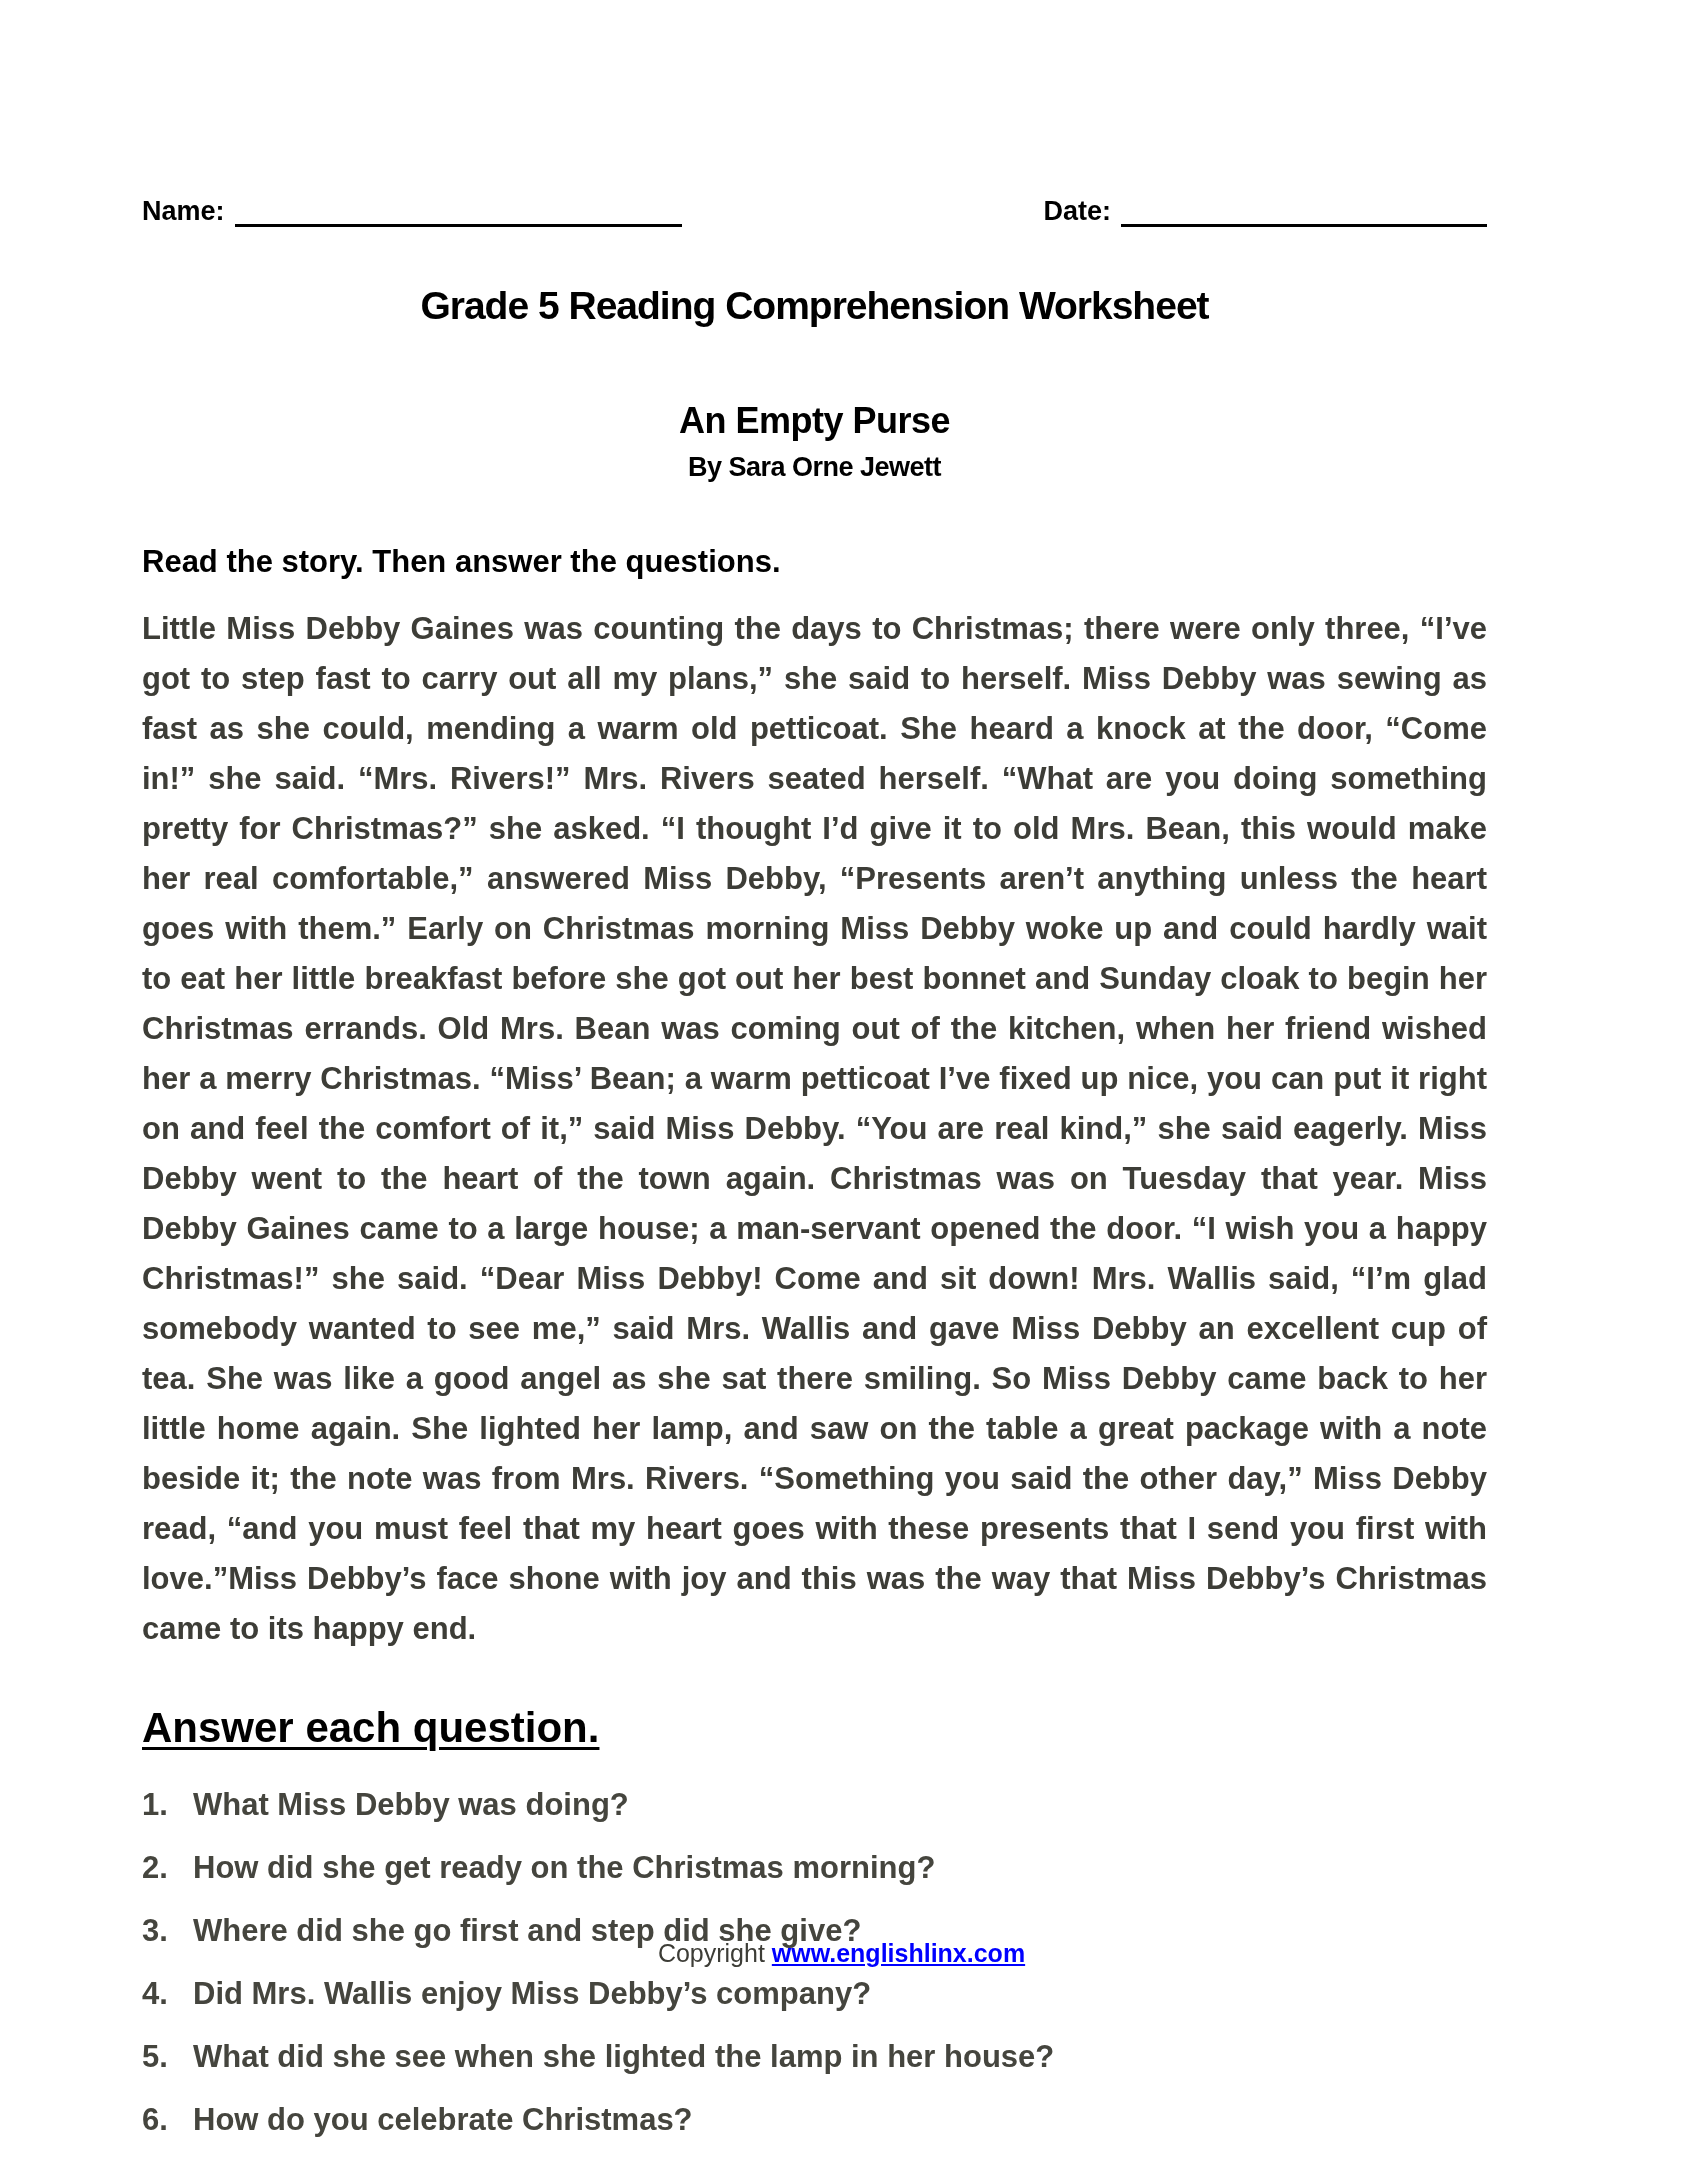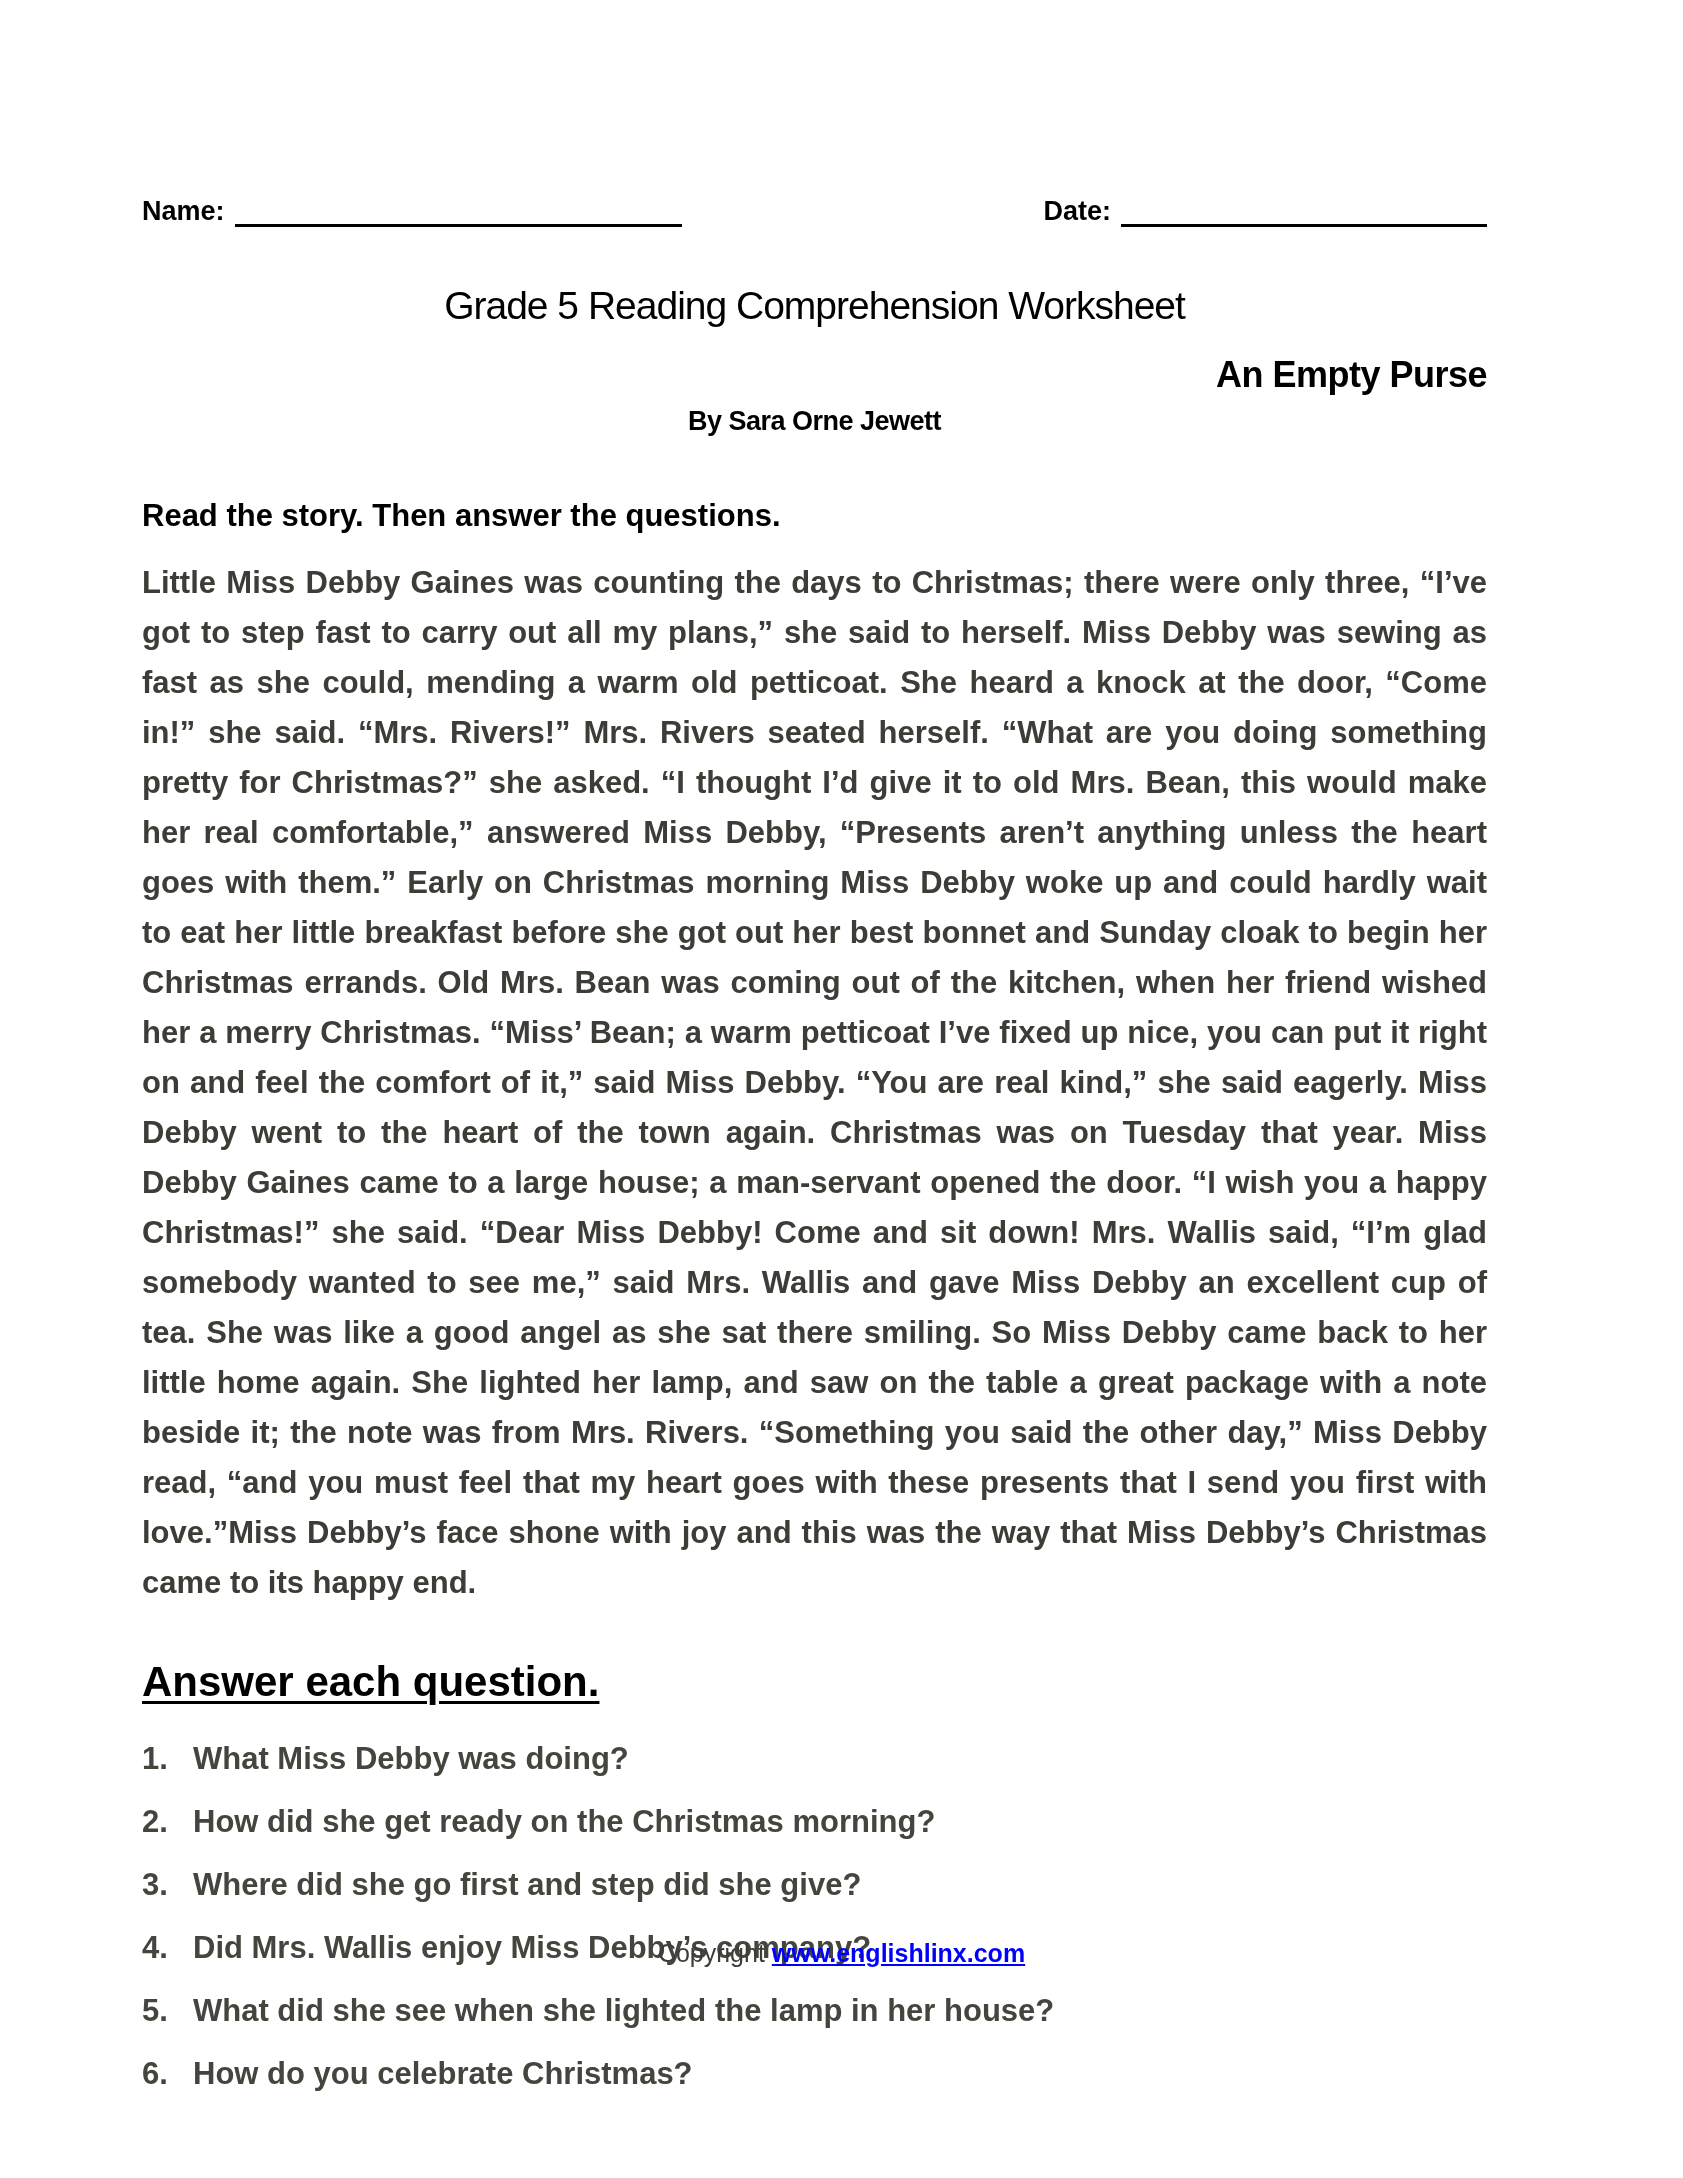--- a/index.html
+++ b/index.html
@@ -39,27 +39,27 @@
     margin-left: 10px;
   }
   .blank-name { width: 447px; }
   .blank-date { width: 366px; }
 
   
   .worksheet-title {
     margin-top: 57px;
     text-align: center;
     font-size: 39px;
-    font-weight: normal;
+    font-weight: bold;
     letter-spacing: -1px;
     color: #000;
   }
   .story-title {
-    margin-top: 26px;
-    text-align: right;
+    margin-top: 72px;
+    text-align: center;
     font-size: 36px;
     font-weight: bold;
     letter-spacing: -0.5px;
     color: #000;
   }
   .byline {
     margin-top: 10px;
     text-align: center;
     font-size: 27px;
     font-weight: bold;

